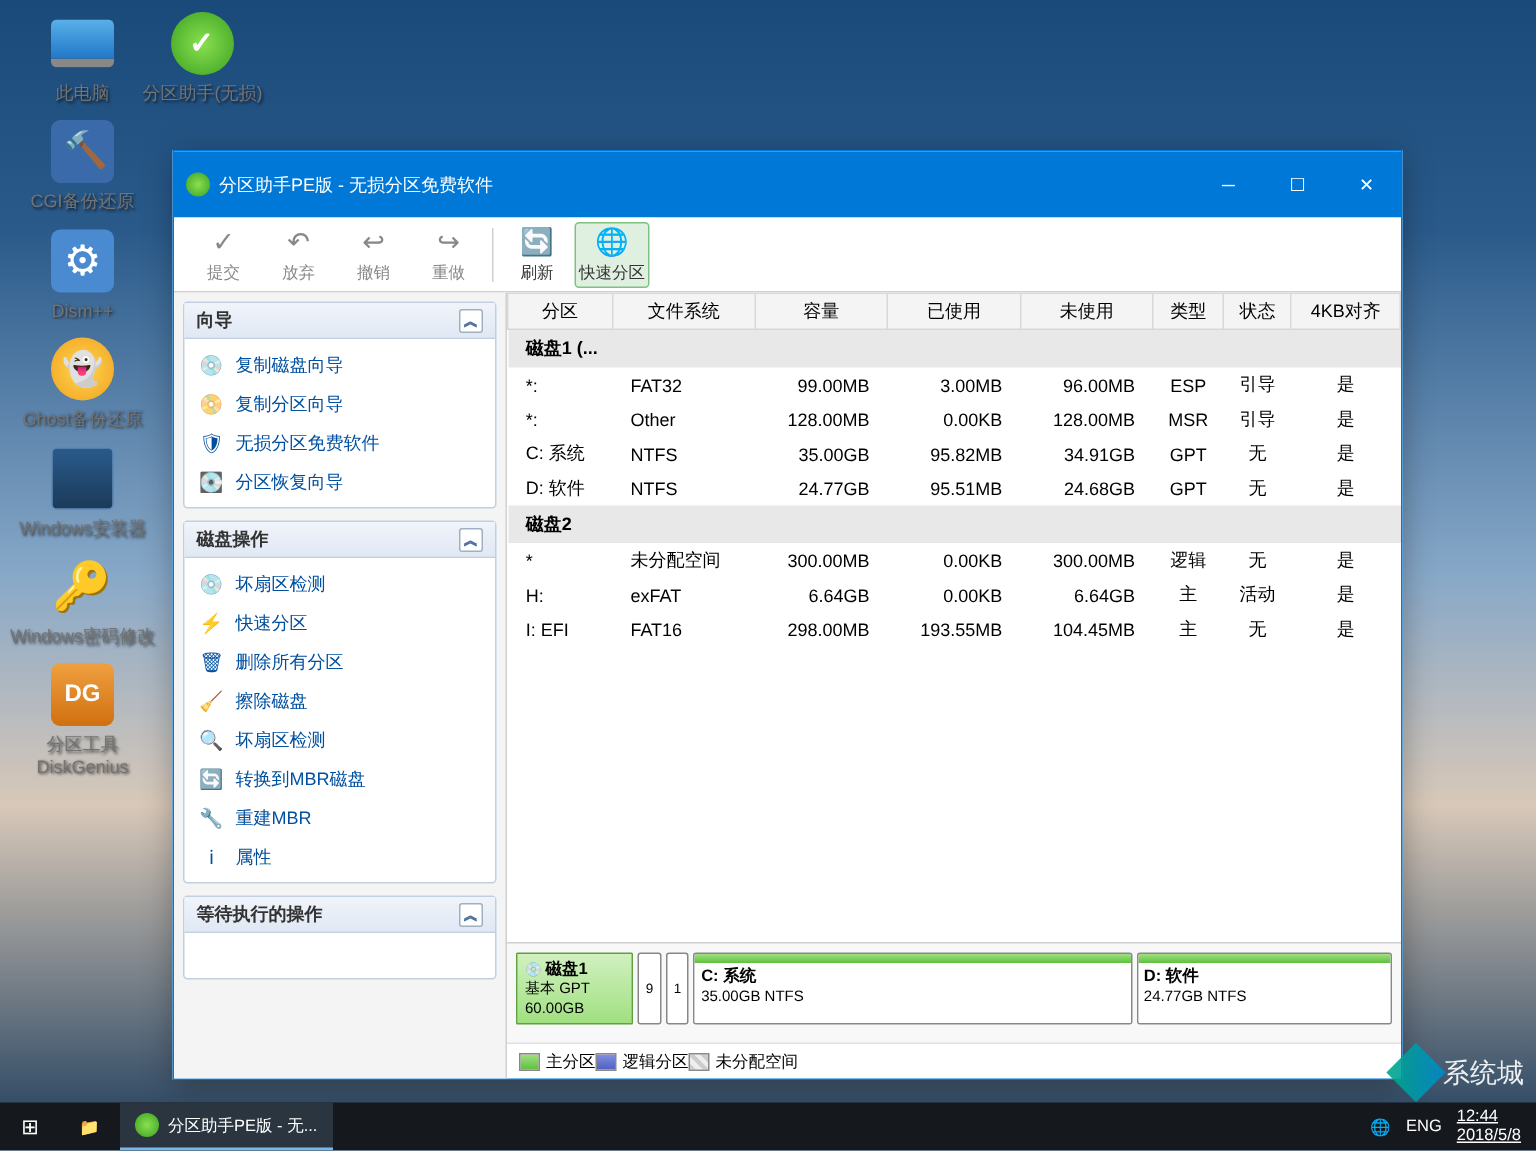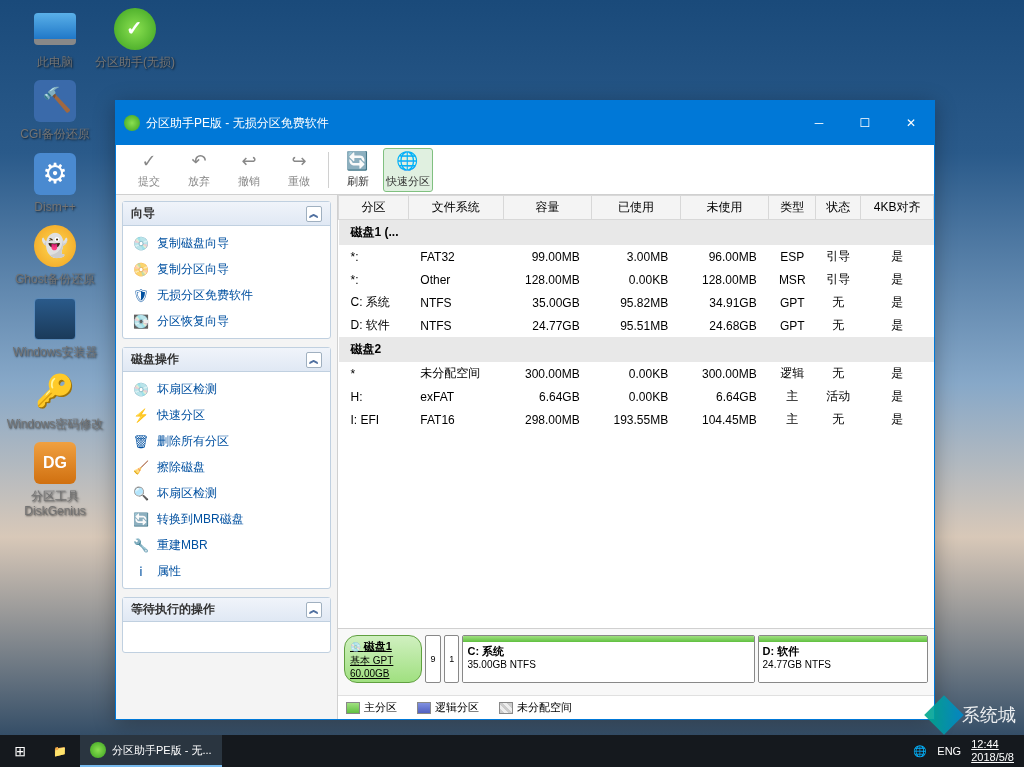--- a/index.html
+++ b/index.html
@@ -61,31 +61,31 @@
 table { width:100%; border-collapse:collapse; }
 th { background:#f4f4f4; border:1px solid #d8d8d8; padding:3px 6px; font-weight:normal; text-align:center; font-size:12px; height:20px;}
 .diskrow td { background:#e8e8e8; font-weight:bold; padding:4px 8px; }
 td { padding:3px 6px; text-align:center; height:20px;}
 td.left{text-align:left;padding-left:12px;}
 td.right{text-align:right;padding-right:12px;}
 
 
 .diskviz { border-top:1px solid #d0d0d0; padding:6px; background:#f8f8f8; }
 .diskbar { display:flex; height:48px; margin-bottom:6px; gap:3px; }
-.diskinfo { width:80px; background:linear-gradient(#d0f0c0,#a0e080); border:1px solid #60a040; border-radius:13px; padding:3px 5px; font-size:10px; line-height:1.3; display:flex;flex-direction:column;text-decoration:underline;}
+.diskinfo { width:80px; background:linear-gradient(#d0f0c0,#a0e080); border:1px solid #60a040; border-radius:1px; padding:3px 5px; font-size:10px; line-height:1.3; display:flex;flex-direction:column;}
 .diskinfo .dicon{font-size:9px;}
 .diskinfo b{font-size:11px;}
 .partblock { border:1px solid #888; border-radius:2px; display:flex; flex-direction:column; font-size:10px; overflow:hidden;}
 .partblock .phead{height:6px;}
 .partblock .pbody{flex:1;padding:2px 4px;line-height:1.3;background:#fff;}
 .partblock b{font-size:11px;}
 .phead.primary{background:linear-gradient(#a0e080,#60c040);}
 .tinypart{width:16px;background:#fff;border:1px solid #888;border-radius:2px;display:flex;align-items:center;justify-content:center;font-size:9px;}
 
-.legend { display:flex; gap:20px; padding:4px 8px; font-size:11px; border-top:1px solid #e0e0e0; align-items:center;}
+.legend { display:flex; padding:4px 8px; font-size:11px; border-top:1px solid #e0e0e0; align-items:center;}
 .legend .sw{width:14px;height:12px;border:1px solid #888;display:inline-block;margin-right:4px;vertical-align:middle;}
 .sw.primary{background:linear-gradient(#a0e080,#60c040);}
 .sw.logical{background:linear-gradient(#8090e0,#5060c0);}
 .sw.unalloc{background:repeating-linear-gradient(45deg,#ccc,#ccc 3px,#eee 3px,#eee 6px);}
 
 
 .taskbar { position:absolute; bottom:0; left:0; right:0; height:32px; background:#15191e; display:flex; align-items:center; color:#fff; font-size:11px;}
 .taskbar .start{width:40px;height:32px;display:flex;align-items:center;justify-content:center;font-size:14px;}
 .taskbar .tbicon{width:40px;height:32px;display:flex;align-items:center;justify-content:center;}
 .taskbar .taskbtn{height:32px;padding:0 10px;display:flex;align-items:center;gap:6px;background:#2a3540;border-bottom:2px solid #76b9ed;}

